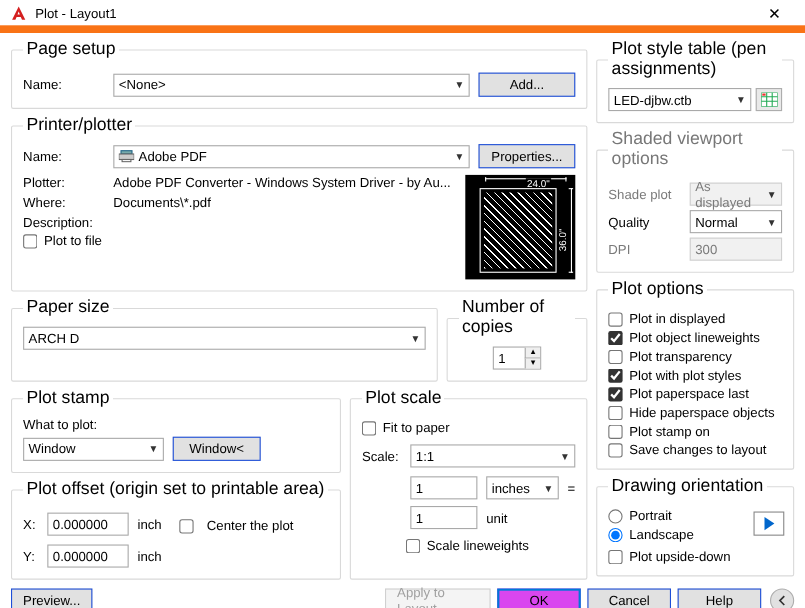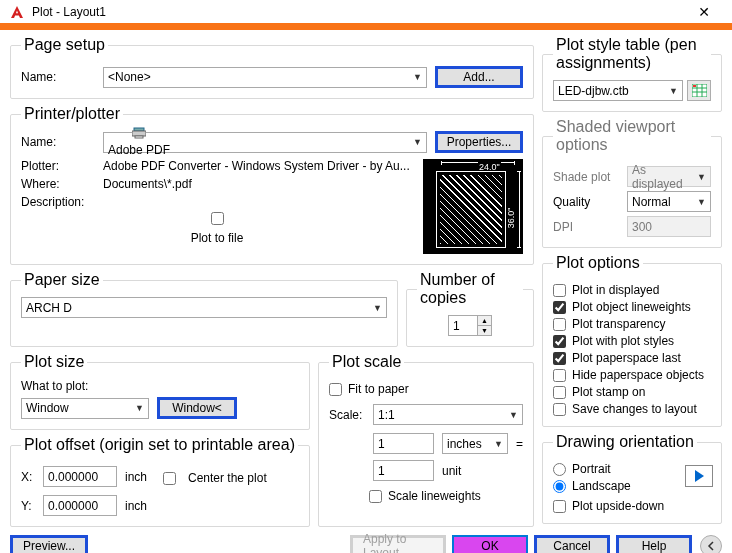--- a/index.html
+++ b/index.html
@@ -20,21 +20,21 @@
 .lbl2 { width: 66px; }
 .combo, .textinput { border: 1px solid #a9a9a9; background: #fff; height: 21px; padding: 0 4px; display: flex; align-items: center; justify-content: space-between; }
 .combo .caret { font-size: 9px; color: #333; }
 .combo.disabled { background: #f1f1f1; color: #7a7a7a; border-color: #cfcfcf; }
 .textinput { width: 74px; }
 .textinput.small { width: 61px; }
 .textinput.spin { width: 44px; padding-right: 14px; position: relative; }
 .textinput.spin .spinbtns { position: absolute; right: 0; top: 0; bottom: 0; width: 14px; display: flex; flex-direction: column; }
 .textinput.spin .spinbtns div { flex: 1; border-left: 1px solid #a9a9a9; display: flex; align-items: center; justify-content: center; font-size: 7px; background: #efefef; }
 .textinput.spin .spinbtns div:first-child { border-bottom: 1px solid #a9a9a9; }
-.btn { border: 3px solid #1d4ed8; background: #e1e1e1; height: 22px; padding: 0 10px; display: inline-flex; align-items: center; justify-content: center; cursor: default; }
+.btn { border: 1px solid #1d4ed8; background: #e1e1e1; height: 22px; padding: 0 10px; display: inline-flex; align-items: center; justify-content: center; cursor: default; }
 .btn.wide { width: 88px; }
 .btn.primary { border: 2px solid #0078d7; background: #d946ef; }
 .btn.disabled { color: #a0a0a0; background: #f4f4f4; border-color: #d0d0d0; }
 .chk { display: flex; align-items: center; gap: 6px; margin-top: 3px; }
 .chk input { width: 13px; height: 13px; margin: 0; accent-color: #333; }
 .radio { display: flex; align-items: center; gap: 6px; margin-top: 3px; }
 .radio input { margin: 0; }
 .preview { width: 100px; height: 95px; background: #000; position: relative; overflow: hidden; }
 .preview .dim-top { position: absolute; top: 3px; left: 18px; right: 8px; height: 8px; border-top: 1px solid #fff; }
 .preview .dim-top::before, .preview .dim-top::after { content: ""; position: absolute; width: 1px; height: 4px; background: #fff; top: -2px; }
@@ -82,21 +82,21 @@
       </div>
     </fieldset>
 
     <fieldset>
       <legend>Printer/plotter</legend>
       <div style="display:flex; gap:10px;">
         <div style="flex:1;">
           <div class="row">
             <div class="lbl">Name:</div>
             <div class="combo" style="flex:1">
-              <span style="display:flex;align-items:center;gap:4px;flex-direction:column;">
+              <span style="display:flex;align-items:center;gap:4px;">
                 <svg width="14" height="12">
                     <rect x="2" y="1" width="10" height="3" fill="#7aa" stroke="#268"></rect>
                     <rect x="0" y="4" width="14" height="5" fill="#ccc" stroke="#666"></rect>
                     <rect x="3" y="9" width="8" height="2" fill="#fff" stroke="#666"></rect>
                   </svg>
                 <span>Adobe PDF</span>
               </span>
               <span class="caret">▼</span>
             </div>
             <div class="btn wide">Properties...</div>
@@ -107,21 +107,21 @@
                   <div class="lbl">Plotter:</div>
                   <div style="flex:1">Adobe PDF Converter - Windows System Driver - by Au...</div>
                 </div>
               <div class="row">
                   <div class="lbl">Where:</div>
                   <div style="flex:1">Documents\*.pdf</div>
                 </div>
               <div class="row">
                   <div class="lbl">Description:</div>
                 </div>
-              <div class="chk" style="flex-direction:column;">
+              <div class="chk" style="">
                   <input type="checkbox" style="">
                   <span>Plot to file</span>
                 </div>
             </div>
             <div class="preview">
               <div class="dim-top">
                   <span class="dim-top-label">24.0"</span>
                 </div>
               <div class="dim-right">
                   <span class="dim-right-label">36.0"</span>
@@ -153,21 +153,21 @@
                 <div>▼</div>
               </div>
           </div>
         </div>
       </fieldset>
     </div>
 
     <div style="display:flex; gap:8px;">
       <div style="width:300px; display:flex; flex-direction:column; gap:6px;">
         <fieldset>
-          <legend>Plot size</legend>
+          <legend>Plot stamp</legend>
           <div>What to plot:</div>
           <div class="row">
             <div class="combo" style="width:128px">
               <span>Window</span>
               <span class="caret">▼</span>
             </div>
             <div class="btn" style="width:80px">Window&lt;</div>
           </div>
         </fieldset>
         <fieldset>

